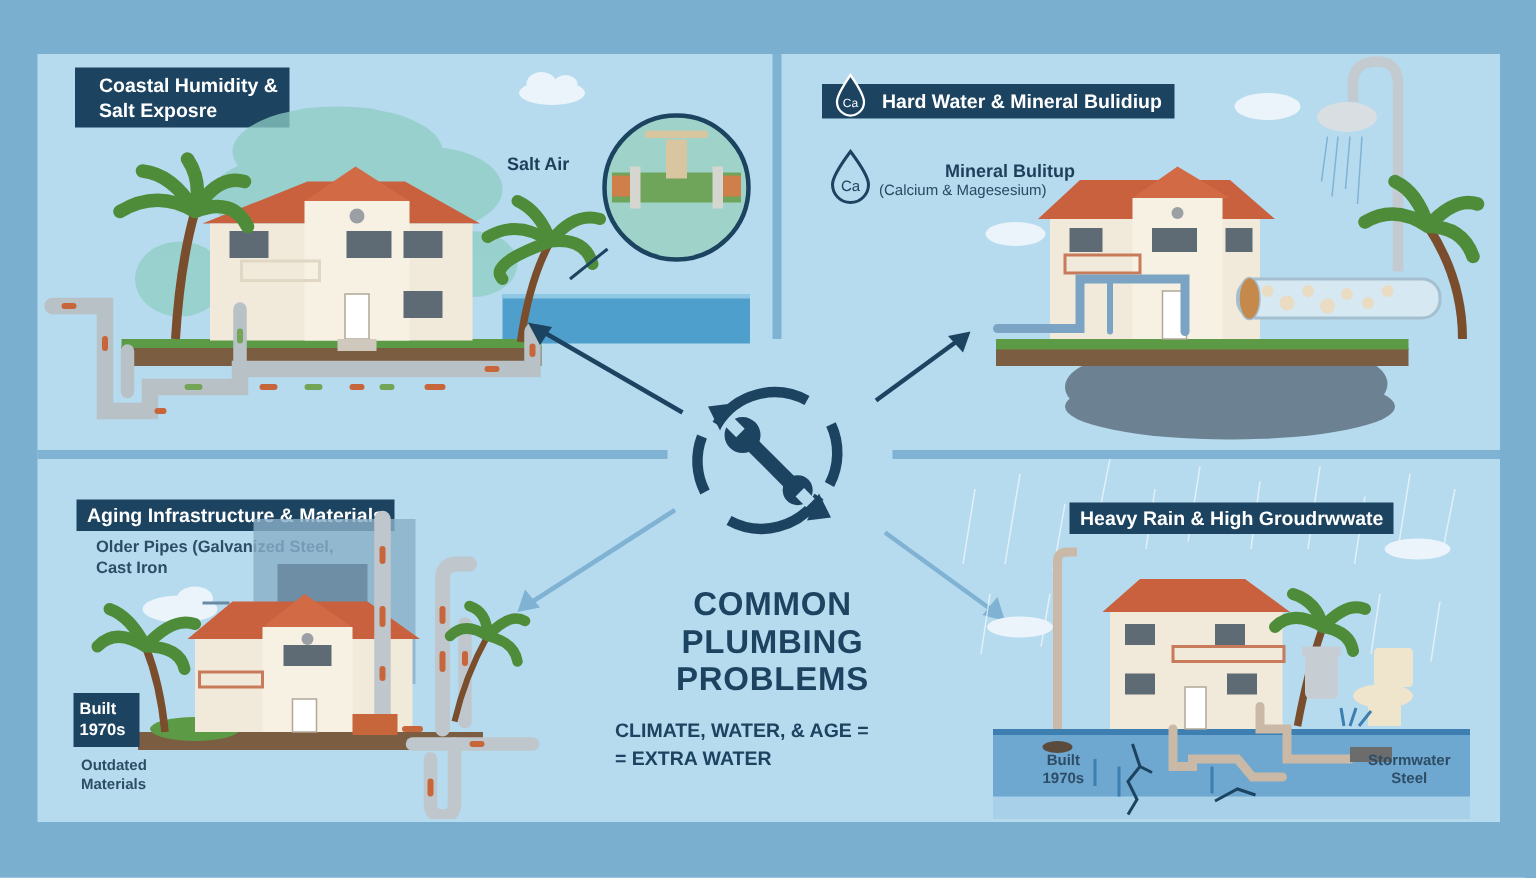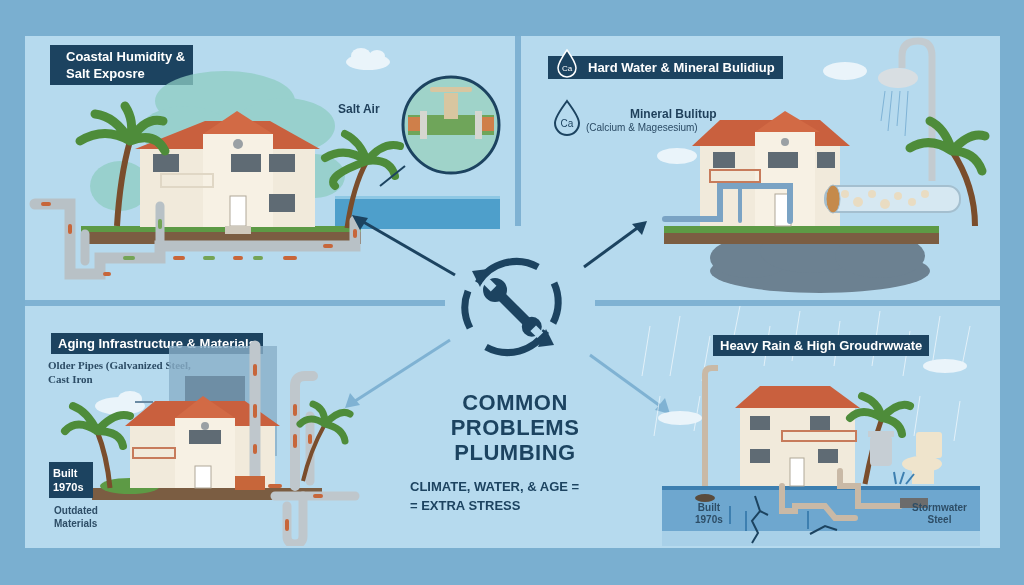--- a/index.html
+++ b/index.html
@@ -197,30 +197,30 @@
   <g transform="rotate(-45 54 54)">
     <rect x="49" y="36" width="10" height="40" fill="#1c4360"></rect>
     <circle cx="54" cy="30" r="12" fill="#1c4360"></circle>
     <rect x="50" y="16" width="8" height="12" fill="#b6daee"></rect>
     <circle cx="54" cy="82" r="10" fill="#1c4360"></circle>
     <rect x="50" y="84" width="8" height="10" fill="#b6daee"></rect>
   </g>
 </svg>
 <div class="title-center">
   <div>COMMON</div>
+  <div>PLUMBING</div>
   <div>PROBLEMS</div>
-  <div>PLUMBING</div>
 </div>
 <div class="subtitle-center">
   <div>CLIMATE, WATER, &amp; AGE =</div>
-  <div>= EXTRA STRESS</div>
+  <div>= EXTRA WATER</div>
 </div>
 
 <div class="label-box" style="left:51px; top:333px; font-size:13px; padding:2px 7px;">Aging Infrastructure &amp; Materials</div>
-<div class="text-sub" style="left:48px; top:358px; font-weight:bold; color:#2d4d66;font-family:Liberation Serif, serif;">
+<div class="text-sub" style="left:64px; top:358px; font-weight:bold; color:#2d4d66;">
   <div>Older Pipes (Galvanized Steel,</div>
   <div>Cast Iron</div>
 </div>
 
 <svg class="scene" style="left:25px; top:306px;" width="420" height="240" viewBox="0 0 420 240">
 
   <rect x="144" y="40" width="108" height="110" fill="#8aafc8" opacity="0.8"></rect>
   <rect x="160" y="70" width="60" height="30" fill="#6e8ea5"></rect>
 
   <g fill="#eaf4fa">

